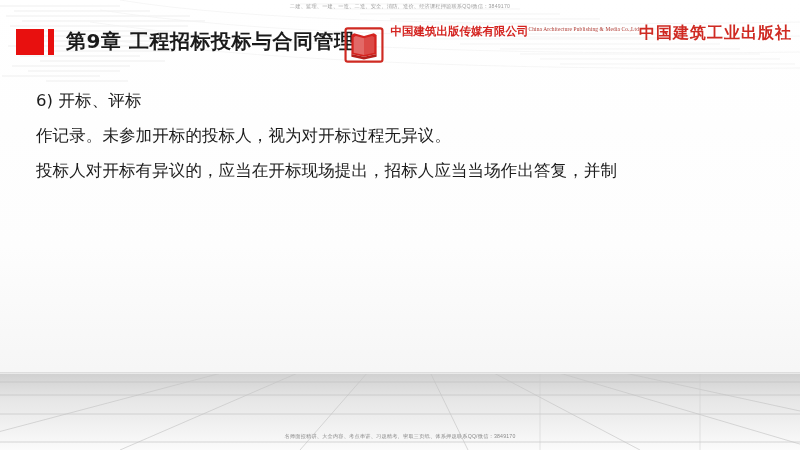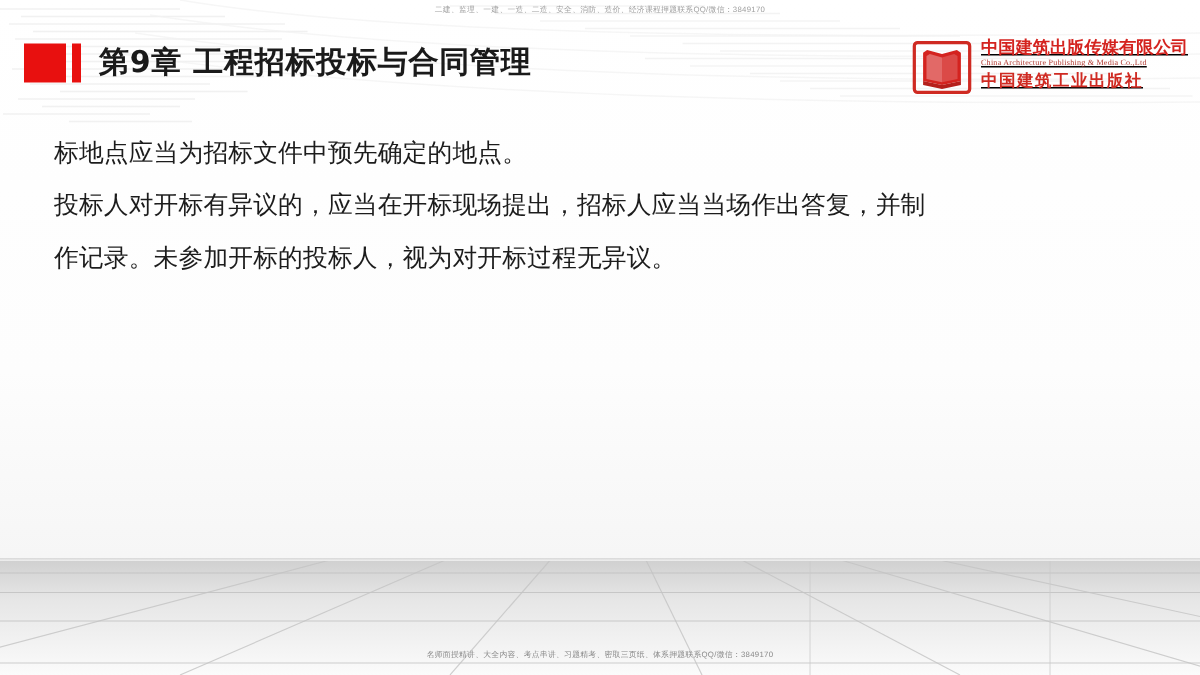--- a/index.html
+++ b/index.html
@@ -124,43 +124,42 @@
   }
   .logo-mark {
     width: 40px;
     height: 36px;
     margin-right: 6px;
     margin-top: 2px;
     flex: 0 0 auto;
   }
   .logo-text {
     display: flex;
-    flex-direction: column;
+    flex-direction: row;
     justify-content: flex-start;
-    text-decoration: underline;
   }
   .pub-cn {
     font-family: "DejaVu Sans", "Liberation Sans", sans-serif;
     font-size: 11.5px;
     font-weight: bold;
     color: #d4231f;
     line-height: 13px;
     white-space: nowrap;
   }
   .pub-en {
     font-family: "Liberation Serif", serif;
     font-size: 5.4px;
     color: #b23b33;
     line-height: 8px;
     letter-spacing: .15px;
     white-space: nowrap;
   }
   .pub-cn2 {
     font-family: "DejaVu Sans", "Liberation Sans", sans-serif;
-    font-size: 11px;
+    font-size: 16px;
     font-weight: bold;
     color: #cf2a22;
     line-height: 16px;
     letter-spacing: 1px;
     white-space: nowrap;
   }
 
   
   .body-text {
     position: absolute;
@@ -248,23 +247,23 @@
       </svg>
       <div class="logo-text">
         <div class="pub-cn">中国建筑出版传媒有限公司</div>
         <div class="pub-en">China Architecture Publishing &amp; Media Co.,Ltd</div>
         <div class="pub-cn2">中国建筑工业出版社</div>
       </div>
     </div>
   </div>
 
   <div class="body-text">
-    <div class="line">标地点应当为招标文件中预先确定的地点。</div>
+    <div class="line first">6) 开标、评标</div>
+    <div class="line">作记录。未参加开标的投标人，视为对开标过程无异议。</div>
     <div class="line">投标人对开标有异议的，应当在开标现场提出，招标人应当当场作出答复，并制</div>
-    <div class="line">作记录。未参加开标的投标人，视为对开标过程无异议。</div>
   </div>
 
   <div class="floor">
     <div class="floor-top-edge"></div>
     <svg width="800" height="78" viewBox="0 0 800 78" preserveAspectRatio="none">
       <defs>
         <linearGradient id="floorg" x1="0" y1="0" x2="0" y2="1">
           <stop offset="0%" stop-color="#cfcfcf"></stop>
           <stop offset="35%" stop-color="#e6e6e6"></stop>
           <stop offset="100%" stop-color="#fbfbfb"></stop>

